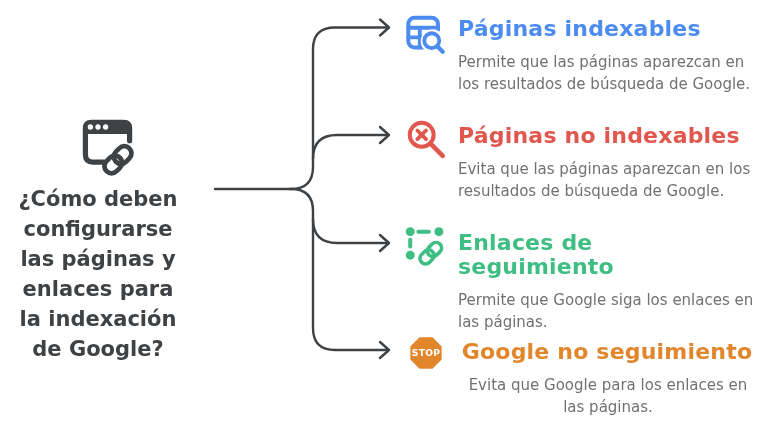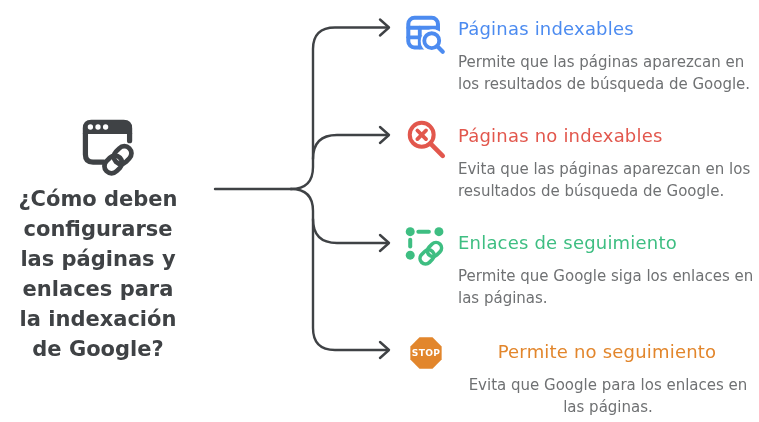--- a/index.html
+++ b/index.html
@@ -45,24 +45,24 @@
     position: absolute;
     left: 0; top: 4px;
     width: 44px; height: 44px;
   }
   .branch-3 .icon { top: 3px; }
   .branch-4 .icon { left: 2px; top: 2px; width: 40px; height: 40px; }
   .branch .texts { margin-left: 54px; }
   .branch h2 {
     margin: 0;
     padding-top: 9px;
-    font-size: 18px;
+    font-size: 22px;
     line-height: 24px;
     letter-spacing: 0.2px;
-    font-weight: normal;
+    font-weight: bold;
   }
   .branch p {
     margin: 10px 0 0 0;
     width: 300px;
     font-size: 15px;
     line-height: 22px;
     color: #6F7173;
   }
   svg .st { stroke: currentColor; fill: none; stroke-linecap: round; stroke-linejoin: round; }
   svg .fl { fill: currentColor; stroke: none; }
@@ -163,18 +163,18 @@
   </div>
 
   <div class="branch branch-4">
     <span class="icon" style="color: rgb(226, 134, 44);">
       <svg width="40" height="40" viewBox="0 0 46 46">
         <polygon class="fl" points="15.5,5 30.5,5 41,15.5 41,30.5 30.5,41 15.5,41 5,30.5 5,15.5"></polygon>
         <text x="23" y="27" text-anchor="middle" font-size="10.5" font-weight="bold" letter-spacing="0.3" fill="#ffffff">STOP</text>
       </svg>
     </span>
     <div class="texts">
-      <h2 style="color: rgb(226, 134, 44);">Permite no seguimiento</h2>
+      <h2 style="color: rgb(226, 134, 44);">Google no seguimiento</h2>
       <p style="color: rgb(111, 113, 115);">Evita que Google para los enlaces en las páginas.</p>
     </div>
   </div>
 
 </div>
 
 </body></html>

